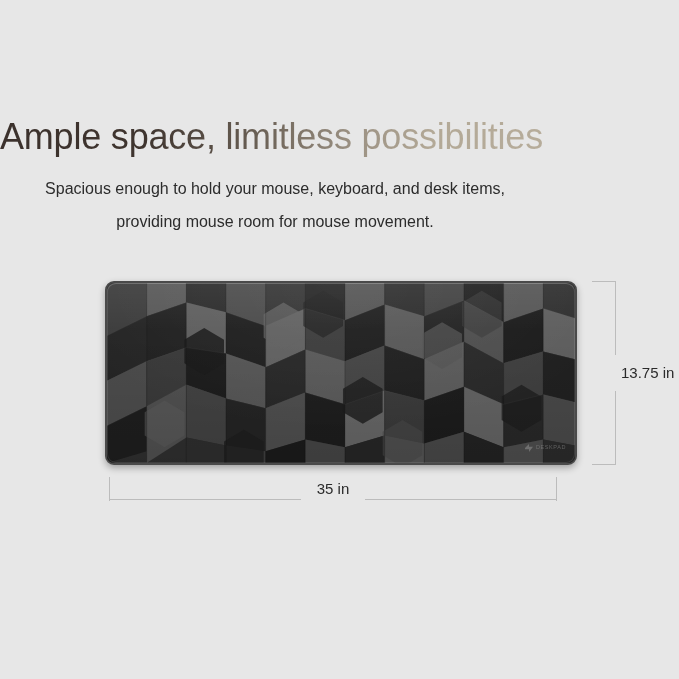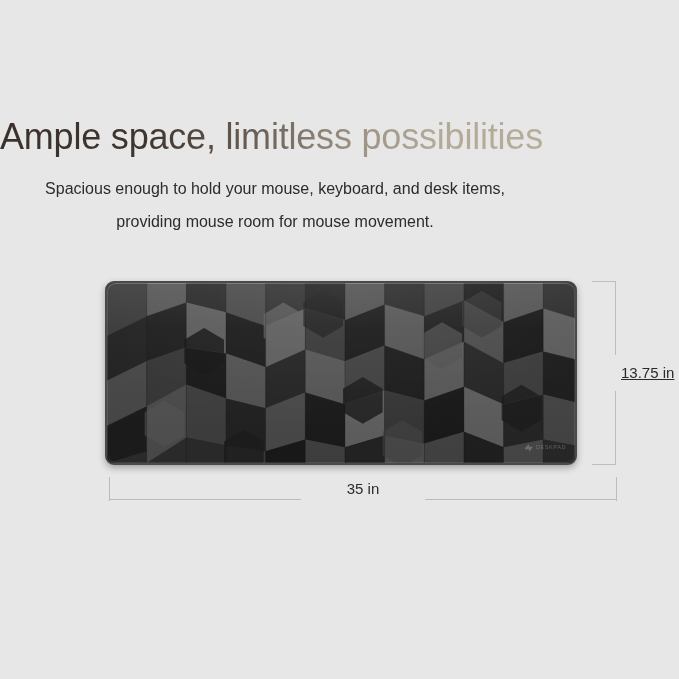--- a/index.html
+++ b/index.html
@@ -133,21 +133,21 @@
     text-transform: uppercase;
     line-height: 1;
     white-space: nowrap;
   }
 
   
   .dim-h {
     position: absolute;
     left: 109px;
     top: 477px;
-    width: 508px;
+    width: 448px;
     height: 26px;
   }
   .dim-h .cap {
     position: absolute;
     top: 0;
     width: 1px;
     height: 24px;
     background: #bcbcbc;
   }
   .dim-h .cap-left  { left: 0; }
@@ -202,21 +202,20 @@
     position: absolute;
     left: 23px;
     top: 50%;
     transform: translateY(-50%);
     font-size: 15px;
     color: #2b2b2b;
     background: #e7e7e7;
     padding: 4px 2px 4px 6px;
     line-height: 20px;
     white-space: nowrap;
-    text-decoration: underline;
   }
 </style>
 </head>
 <body>
 
 <div class="page">
 
   <div class="headline">Ample space, limitless possibilities</div>
 
   <div class="subcopy">

